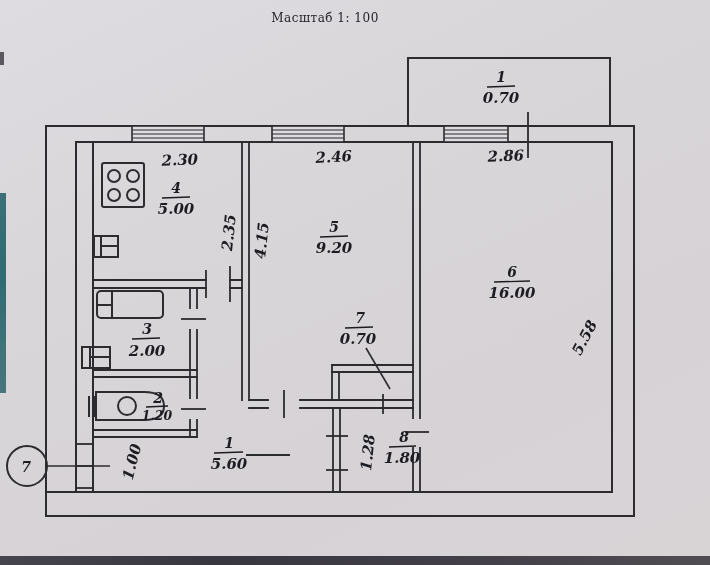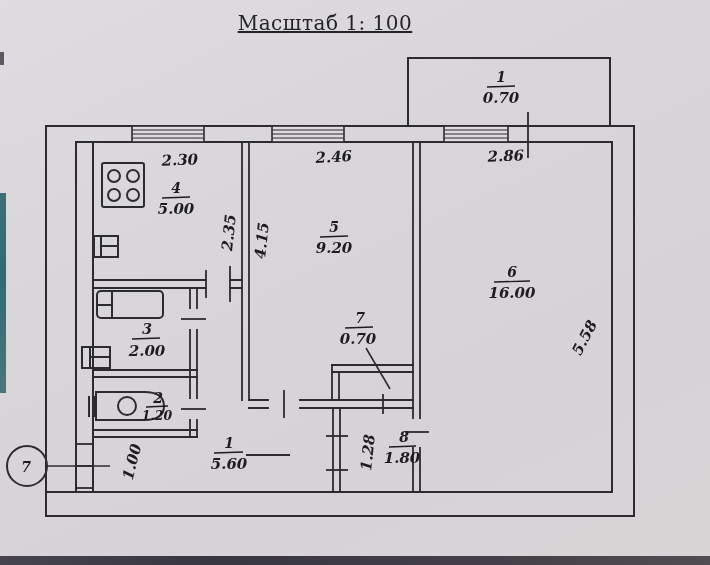--- a/index.html
+++ b/index.html
@@ -18,21 +18,21 @@
   .photo-edge-bottom{
     position:absolute;left:0;bottom:0;width:710px;height:9px;
     background:linear-gradient(90deg,#46444c 0%,#38363e 30%,#434049 70%,#504d52 100%);
   }
   .photo-speck{
     position:absolute;left:0;top:52px;width:4px;height:13px;background:#5a5860;
   }
   .title{
     position:absolute;top:11px;left:0;width:650px;
     text-align:center;
-    font-size:20px;letter-spacing:0.5px;color:#24232a;text-decoration:underline;
+    font-size:12px;letter-spacing:0.5px;color:#24232a;
   }
   svg{position:absolute;left:0;top:0;}
   .wall{stroke:#2c2b30;stroke-width:2;fill:none;stroke-linecap:square;}
   .wall-thin{stroke:#2c2b30;stroke-width:1.8;fill:none;stroke-linecap:square;}
   .tick{stroke:#2c2b30;stroke-width:1.8;fill:none;}
   .fixture{stroke:#2c2b30;stroke-width:2;fill:none;}
   .win{fill:#dedbdf;stroke:#2c2b30;stroke-width:1.6;}
   .winline{stroke:#2c2b30;stroke-width:1.2;}
   .lbl{font-family:"DejaVu Serif","Liberation Serif",serif;
        font-style:italic;font-weight:bold;

